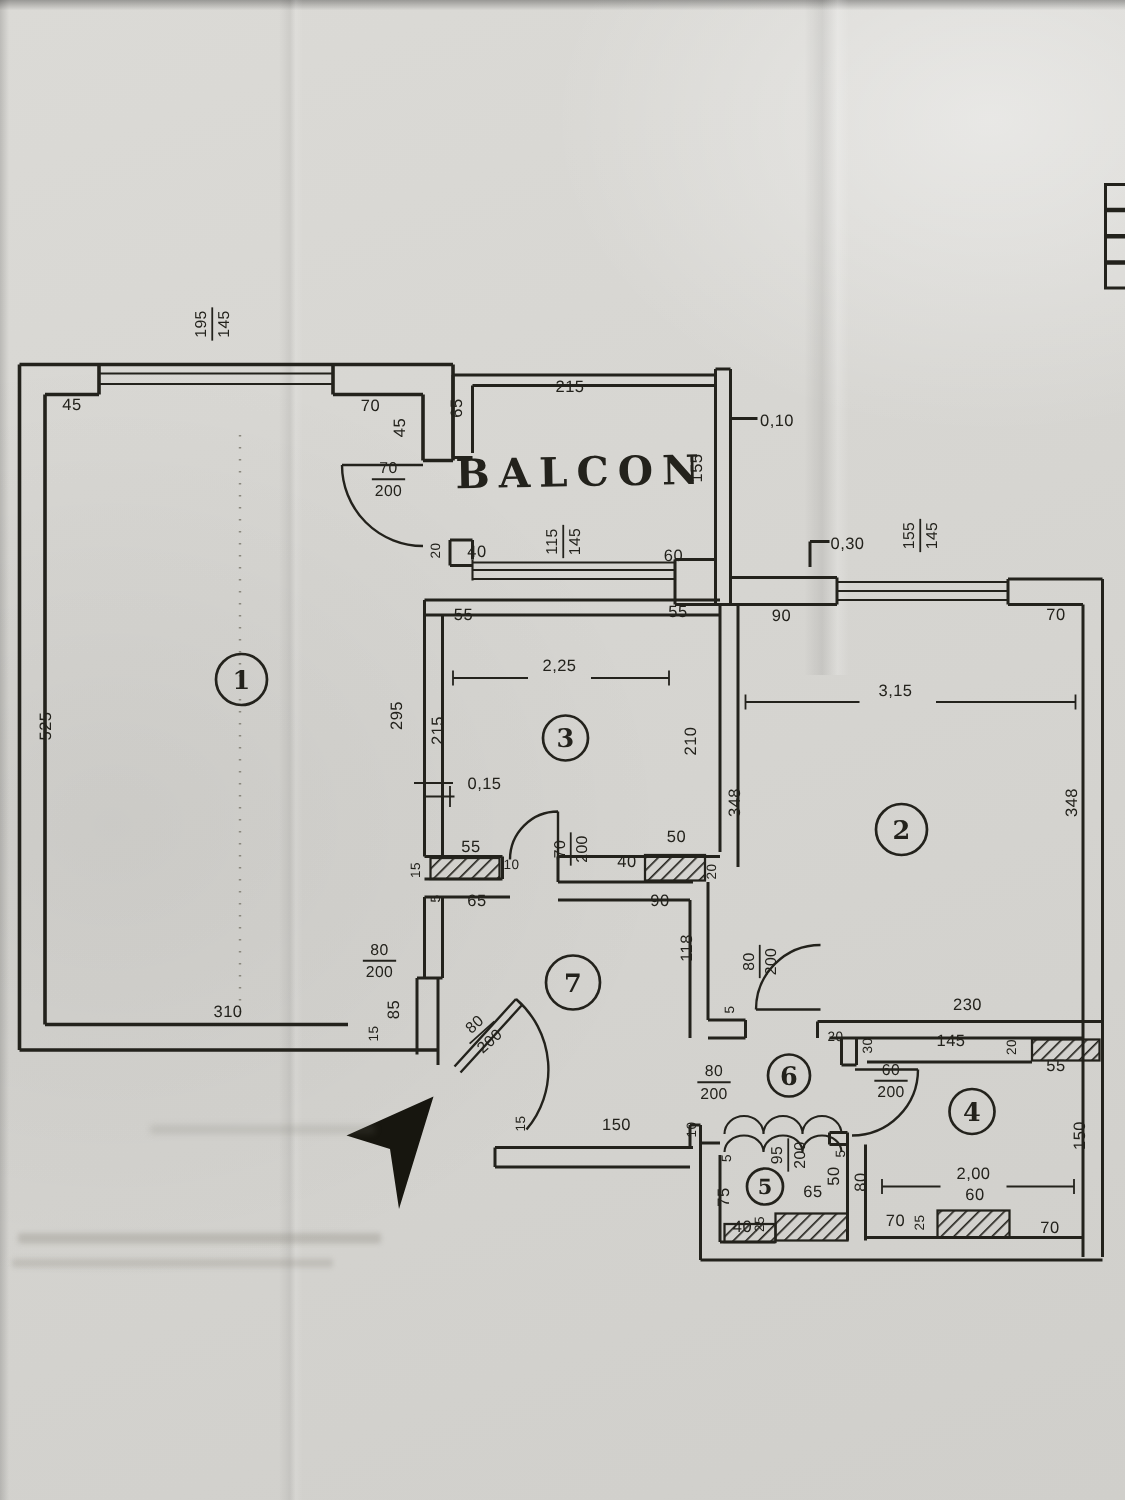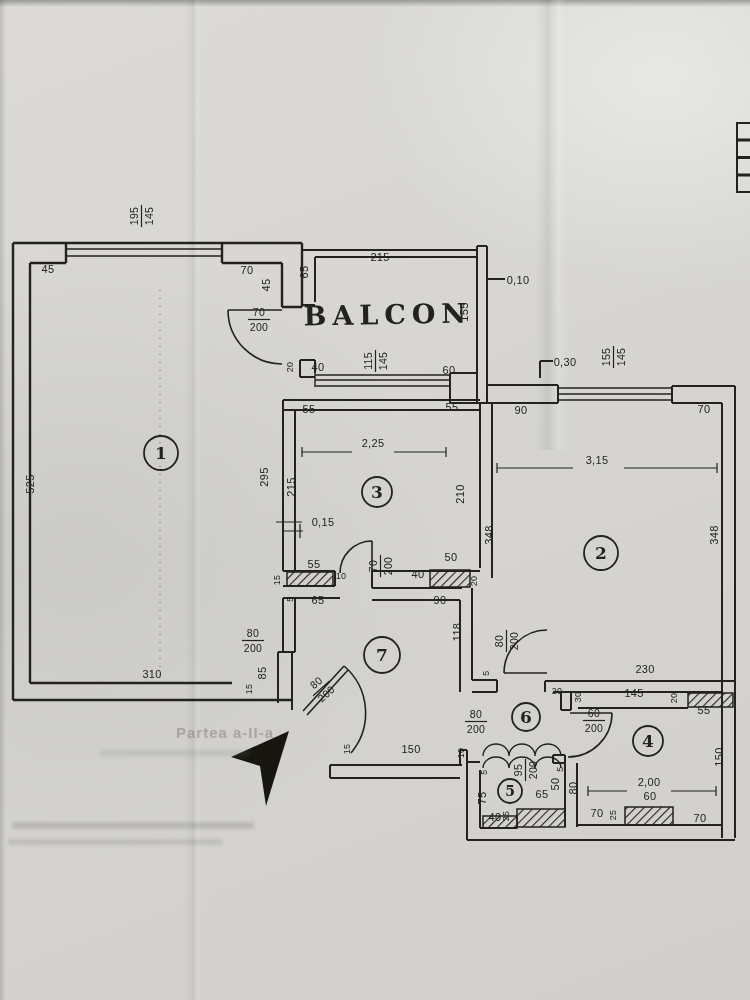--- a/index.html
+++ b/index.html
@@ -277,17 +277,16 @@
           <text x="0" y="11.5" text-anchor="middle" font-size="10.5" class="dim">200</text>
         </g>
         <g transform="translate(525,770) rotate(-90)">
           <text x="0" y="-3.5" text-anchor="middle" font-size="10.5" class="dim">95</text>
           <line x1="-11.100000000000001" y1="0.5" x2="11.100000000000001" y2="0.5" class="fracbar"></line>
           <text x="0" y="11.5" text-anchor="middle" font-size="10.5" class="dim">200</text>
         </g>
       </g>
   </svg>
 
-  <div class="bleed-text">Partea a-II-a</div>
   <div class="bleed-bar bar3"></div>
   <div class="bleed-bar bar1"></div>
   <div class="bleed-bar bar2"></div>
 </div>
 
 </body></html>

